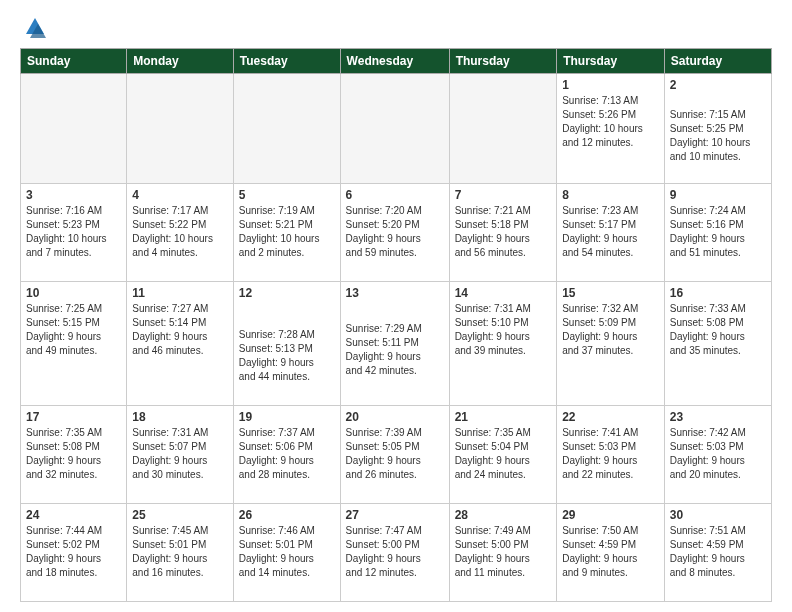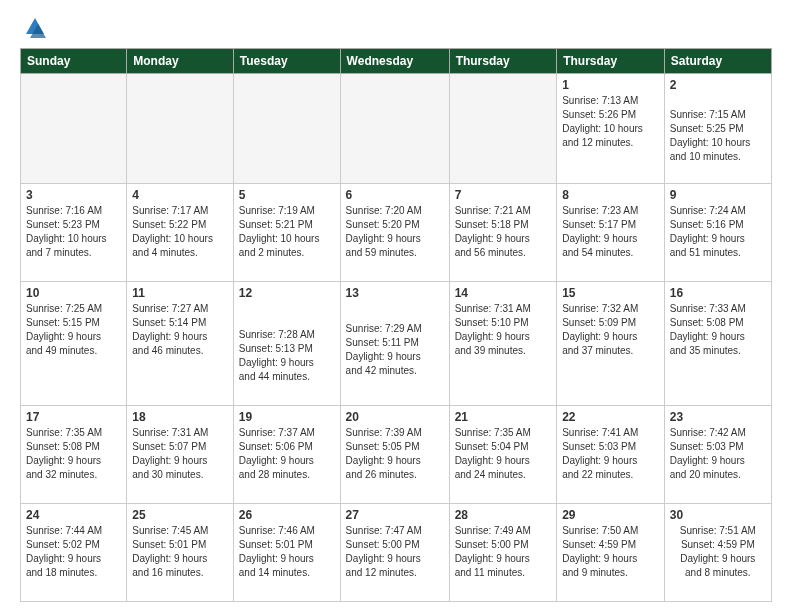--- a/index.html
+++ b/index.html
@@ -351,21 +351,21 @@
             </td>
             <td>
               <span class="day-num">29</span>
               <div class="day-info" style="white-space: pre-line;">Sunrise: 7:50 AM
 Sunset: 4:59 PM
 Daylight: 9 hours
 and 9 minutes.</div>
             </td>
             <td>
               <span class="day-num">30</span>
-              <div class="day-info" style="white-space: pre-line; text-align: center;">Sunrise: 7:51 AM
+              <div class="day-info" style="white-space: pre-line;">Sunrise: 7:51 AM
 Sunset: 4:59 PM
 Daylight: 9 hours
 and 8 minutes.</div>
             </td>
           </tr>
         </tbody>
     </table>
   </div>
 </div>
 

